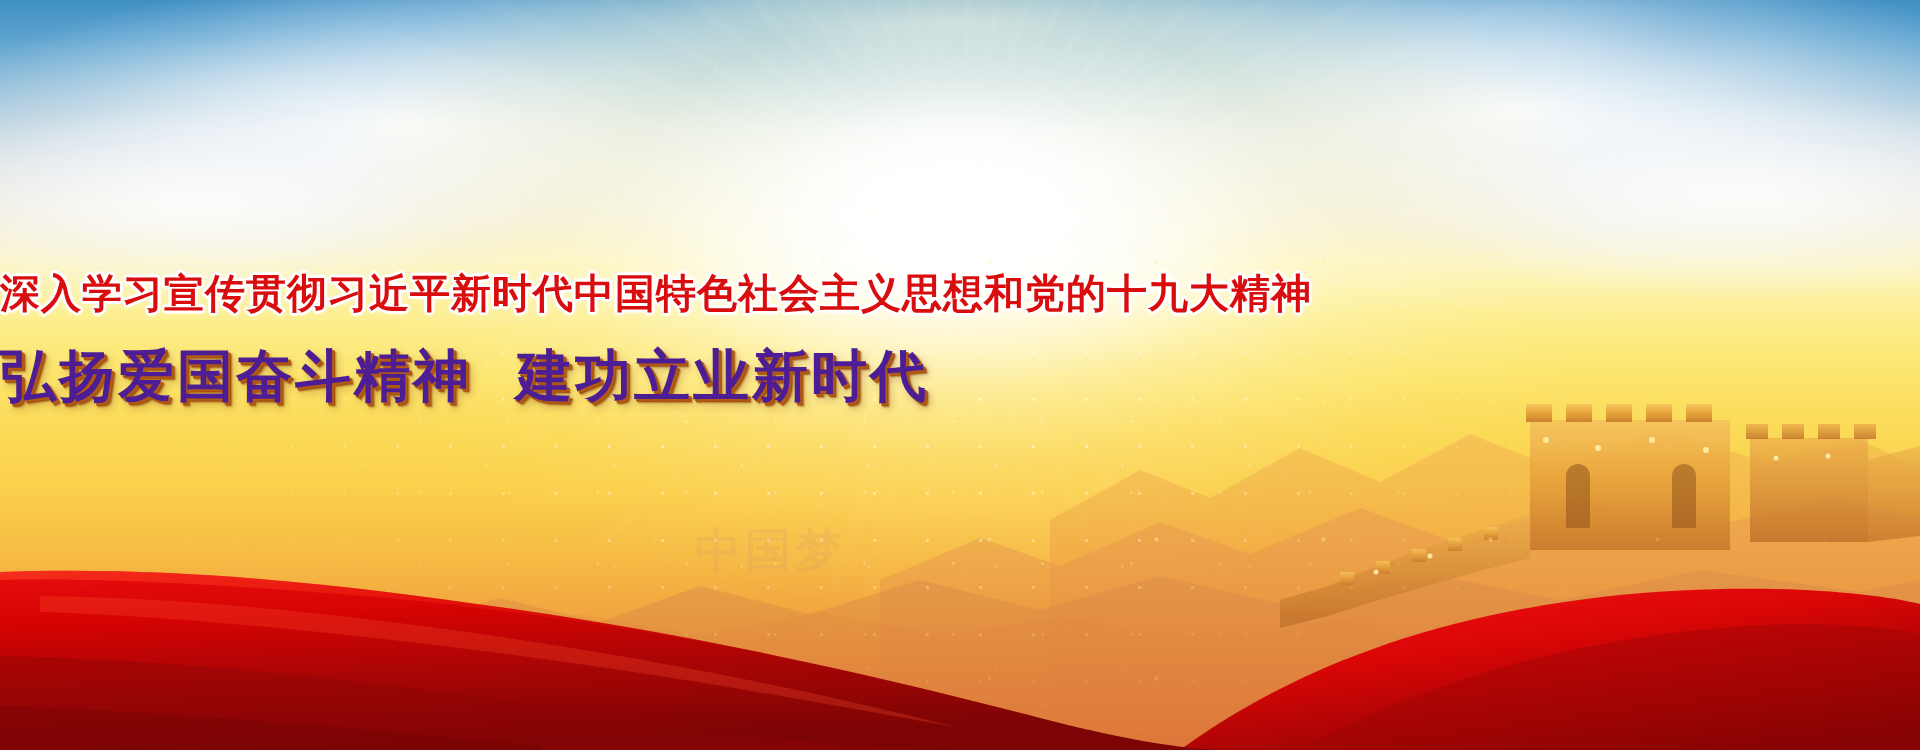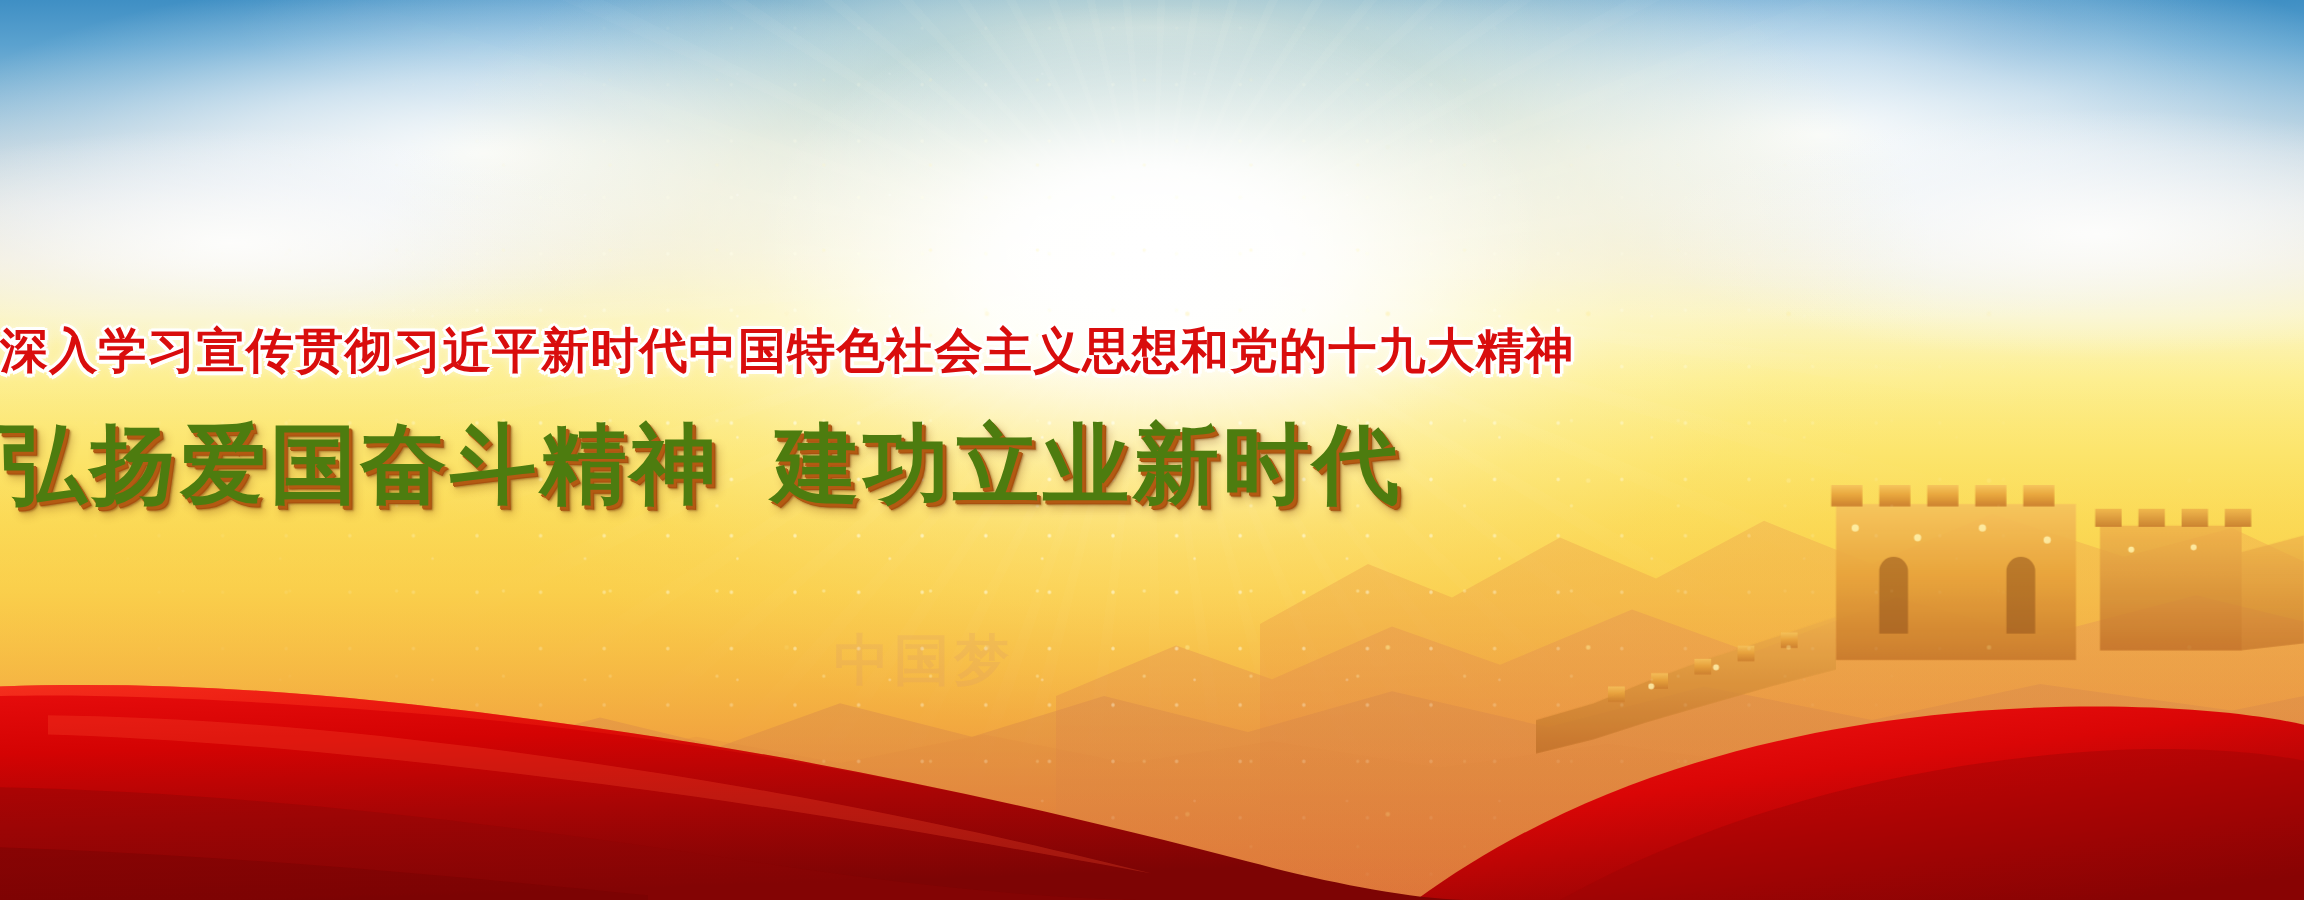--- a/index.html
+++ b/index.html
@@ -179,27 +179,27 @@
     white-space:nowrap;
     font-family:"DejaVu Sans","Liberation Sans",sans-serif;
     text-shadow:
       -2px 0 #fff, 2px 0 #fff, 0 -2px #fff, 0 2px #fff,
       -2px -2px #fff, 2px -2px #fff, -2px 2px #fff, 2px 2px #fff,
       -3px 0 #fff, 3px 0 #fff, 0 -3px #fff, 0 3px #fff,
       0 0 9px rgba(255,255,255,0.95);
   }
   .line2{
     margin-top:34px;
-    font-size:72px;
+    font-size:56px;
     font-weight:bold;
-    color:#4d7c0f;
+    color:#4c1d95;
     letter-spacing:3px;
     line-height:1.05;
     white-space:nowrap;
-    font-family:Liberation Sans, sans-serif;
+    font-family:Liberation Mono, monospace;
     text-shadow:
       2px 2px 0 #b35a12,
       3px 3px 0 #a8510f,
       4px 4px 2px rgba(120,55,10,0.55),
       5px 6px 8px rgba(120,55,10,0.32);
   }
   .line2 .gap{display:inline-block;width:44px;}
 </style>
 </head>
 <body>

